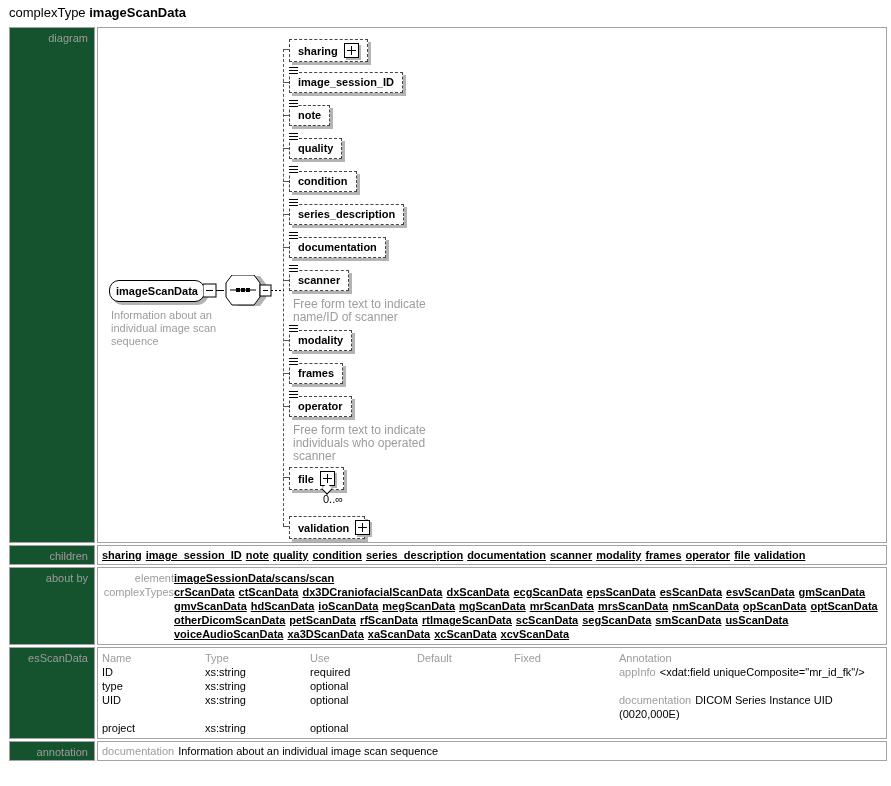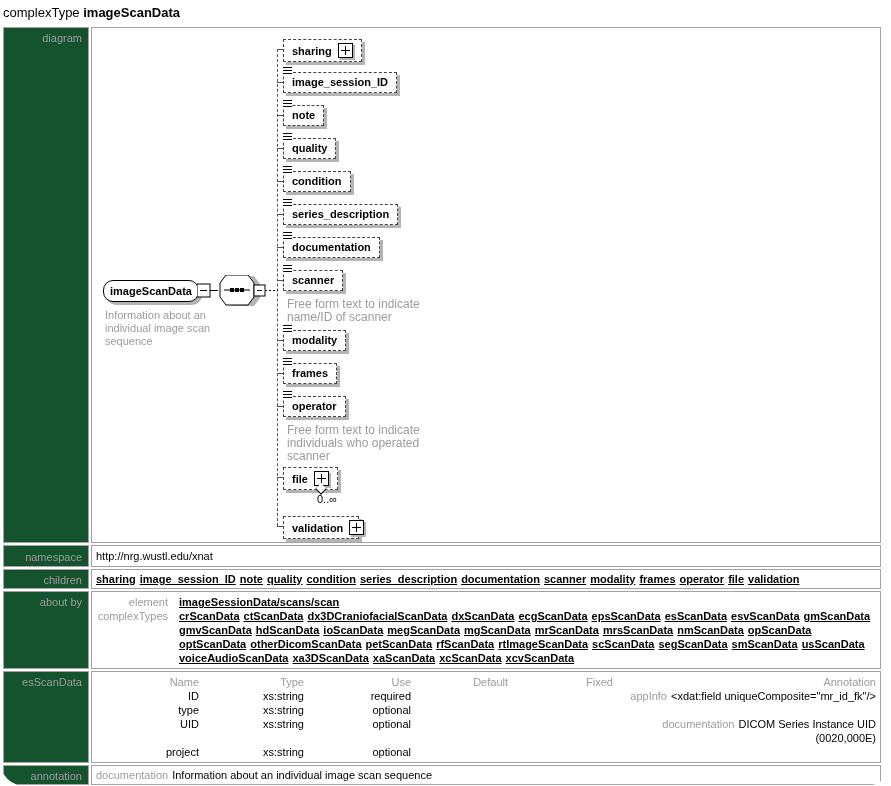--- a/index.html
+++ b/index.html
@@ -1,16 +1,16 @@
 <!DOCTYPE html>
 <html><head>
 <meta charset="utf-8">
 <style>
   html,body{margin:0;padding:0;background:#fff;font-family:"Liberation Sans","DejaVu Sans",sans-serif;color:#000;}
-  .page{width:891px;height:786px;box-sizing:border-box;padding:4px 1px;overflow:hidden;border-radius:25px;}
+  .page{width:891px;height:786px;box-sizing:border-box;padding:4px 7px;overflow:hidden;}
   .title{font-size:13px;margin:1px 0 5px 2px;}
   .title .tname{font-weight:bold;}
   table.doc{border-collapse:separate;border-spacing:2px;width:882px;table-layout:fixed;}
   td{border:1px solid #a3a3a3;vertical-align:top;font-size:11px;box-sizing:border-box;}
   td.lbl{background:#14532d;color:#9c9c9c;text-align:right;padding:4px 6px 2px 2px;width:86px;}
   td.val{background:#fff;padding:3px 4px;}
   td.mid{vertical-align:middle;}
 
   
   .dcanvas{position:relative;height:508px;}
@@ -33,23 +33,23 @@
   .plus-icon::after{content:"";position:absolute;top:2px;bottom:2px;left:6px;border-left:1px solid #000;}
   .plus-out .plus-icon{margin-right:-14px;}
   .multi-notch{position:absolute;bottom:-4px;right:12px;width:7px;height:7px;background:#fff;
     border-right:1px solid #000;border-bottom:1px solid #000;transform:rotate(45deg);}
   .occurs{margin:3px 0 0 40px;font-size:11px;}
   .child-note{margin:7px 0 0 10px;width:150px;color:#9c9c9c;font-size:12px;line-height:13px;font-weight:normal;}
 
   
   a.doclink{color:#000;font-weight:bold;text-decoration:underline;cursor:pointer;}
   .linkwrap a.doclink{margin-right:4px;display:inline-block;}
-  .usedby{display:grid;grid-template-columns:72px 1fr;column-gap:11px;line-height:14px;}
+  .usedby{display:grid;grid-template-columns:72px 1fr;column-gap:0;line-height:14px;}
   .usedby .sub{color:#9c9c9c;text-align:right;}
-  .attrgrid{display:grid;grid-template-columns:103px 105px 107px 97px 105px 1fr;line-height:14px;text-align:right;}
+  .attrgrid{display:grid;grid-template-columns:103px 105px 107px 97px 105px 1fr;line-height:14px;}
   .attrgrid .hdr{color:#9c9c9c;}
   .graylbl{color:#9c9c9c;margin-right:4px;}
   .nsval{line-height:14px;}
 </style>
 </head>
 <body>
 
 <div class="page">
 
   <div class="title"><span>complexType</span> <span class="tname">imageScanData</span></div>
@@ -87,24 +87,20 @@
                 <div class="dchild" style="top: 206px;"><div class="dbox"><span class="simple-icon"></span><span>documentation</span></div></div>
                 <div class="dchild" style="top: 239px;"><div class="dbox"><span class="simple-icon"></span><span>scanner</span></div><div class="child-note">Free form text to indicate name/ID of scanner</div></div>
                 <div class="dchild" style="top: 299px;"><div class="dbox"><span class="simple-icon"></span><span>modality</span></div></div>
                 <div class="dchild" style="top: 332px;"><div class="dbox"><span class="simple-icon"></span><span>frames</span></div></div>
                 <div class="dchild" style="top: 365px;"><div class="dbox"><span class="simple-icon"></span><span>operator</span></div><div class="child-note">Free form text to indicate individuals who operated scanner</div></div>
                 <div class="dchild" style="top: 436px;"><div class="dbox"><span>file</span><span class="plus-icon"></span><span class="multi-notch"></span></div><div class="occurs">0..∞</div></div>
                 <div class="dchild plus-out" style="top: 485px;"><div class="dbox"><span>validation</span><span class="plus-icon"></span></div></div>
               </div>
         </div>
       </td>
-    </tr>
-    <tr>
-      <td class="lbl mid">namespace</td>
-      <td class="val mid nsval">http://nrg.wustl.edu/xnat</td>
     </tr>
     <tr>
       <td class="lbl mid">children</td>
       <td class="val mid linkwrap" id="children-links"><a class="doclink">sharing</a><a class="doclink">image_session_ID</a><a class="doclink">note</a><a class="doclink">quality</a><a class="doclink">condition</a><a class="doclink">series_description</a><a class="doclink">documentation</a><a class="doclink">scanner</a><a class="doclink">modality</a><a class="doclink">frames</a><a class="doclink">operator</a><a class="doclink">file</a><a class="doclink">validation</a></td>
     </tr>
     <tr>
       <td class="lbl">about by</td>
       <td class="val">
         <div class="usedby">
           <div class="sub">element</div>

